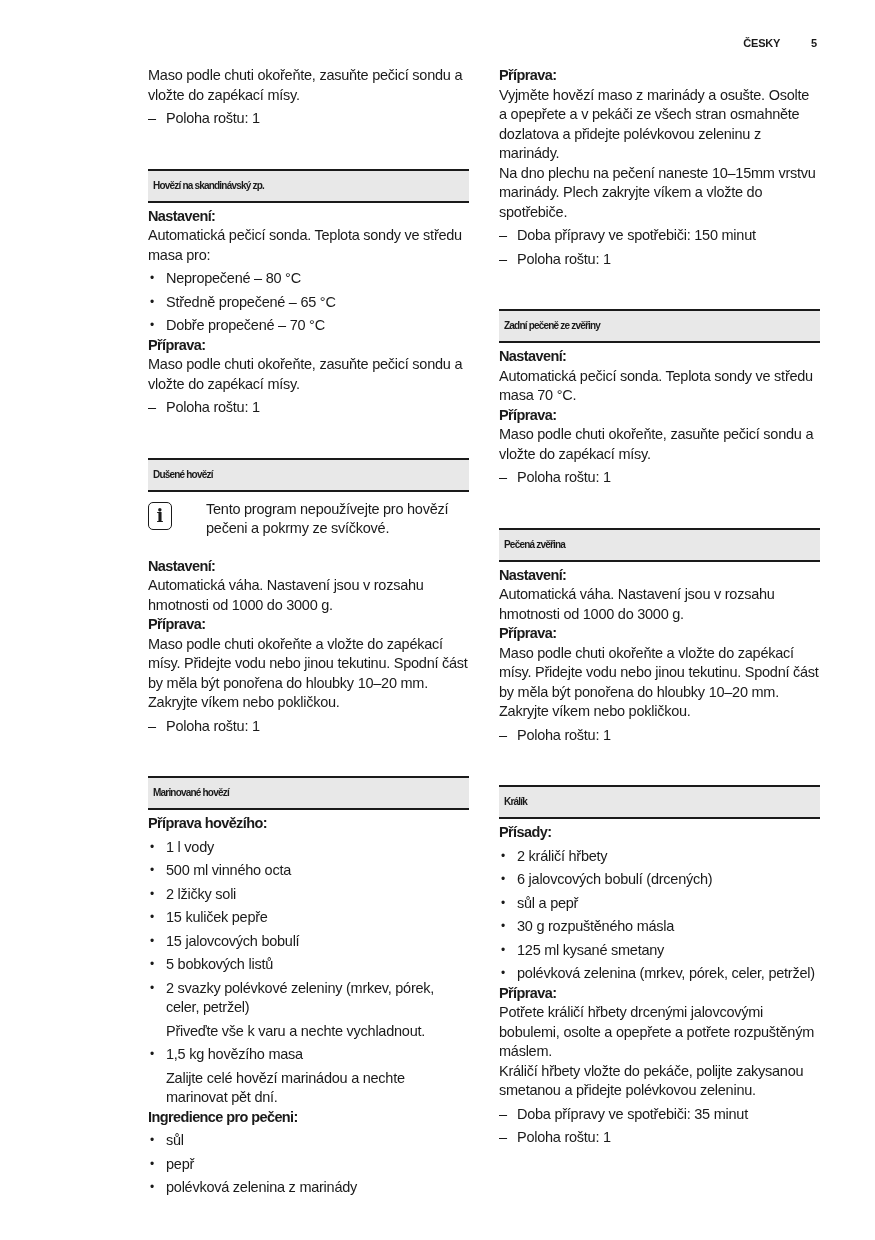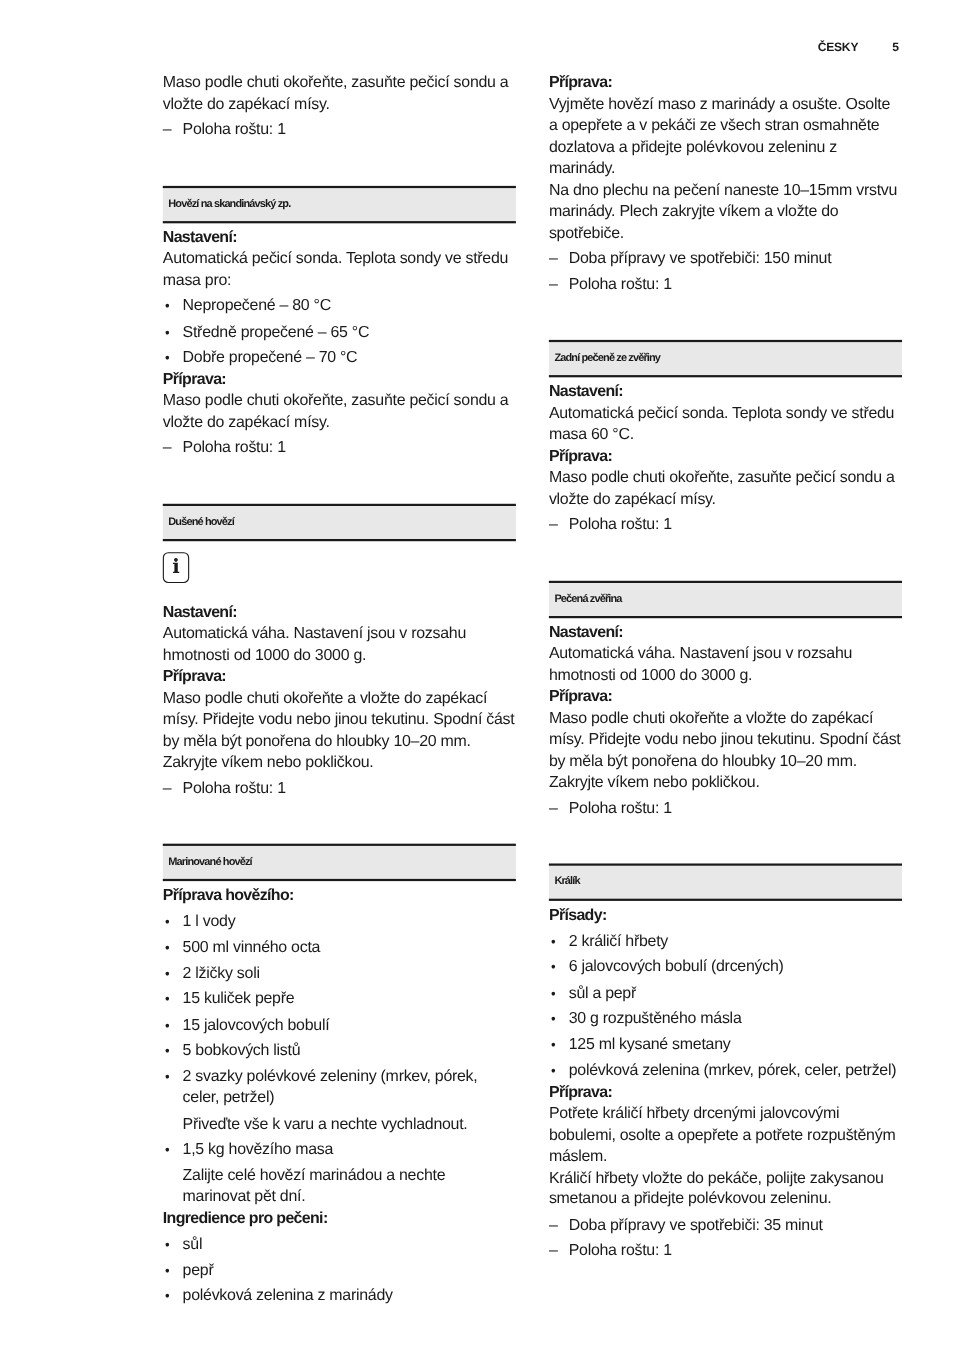--- a/index.html
+++ b/index.html
@@ -64,20 +64,21 @@
     <p>Maso podle chuti okořeňte, zasuňte pečicí sondu a vložte do zapékací mísy.</p>
     <div class="dash-item">Poloha roštu: 1</div>
   </div>
 
   <div class="gap-section"></div>
 
   <div>
     <div class="section-heading">Dušené hovězí</div>
     <div class="info-box">
       <div class="info-icon">i</div>
+      <div class="info-text">Tento program nepoužívejte pro hovězí pečeni a pokrmy ze svíčkové.</div>
     </div>
     <p class="label">Nastavení:</p>
     <p>Automatická váha. Nastavení jsou v rozsahu hmotnosti od 1000 do 3000 g.</p>
     <p class="label">Příprava:</p>
     <p>Maso podle chuti okořeňte a vložte do zapékací mísy. Přidejte vodu nebo jinou tekutinu. Spodní část by měla být ponořena do hloubky 10–20 mm. Zakryjte víkem nebo pokličkou.</p>
     <div class="dash-item">Poloha roštu: 1</div>
   </div>
 
   <div class="gap-section"></div>
 
@@ -108,21 +109,21 @@
     <p>Na dno plechu na pečení naneste 10–15mm vrstvu marinády. Plech zakryjte víkem a vložte do spotřebiče.</p>
     <div class="dash-item">Doba přípravy ve spotřebiči: 150 minut</div>
     <div class="dash-item">Poloha roštu: 1</div>
   </div>
 
   <div class="gap-section"></div>
 
   <div>
     <div class="section-heading">Zadní pečeně ze zvěřiny</div>
     <p class="label">Nastavení:</p>
-    <p>Automatická pečicí sonda. Teplota sondy ve středu masa 60 °C.</p>
+    <p>Automatická pečicí sonda. Teplota sondy ve středu masa 70 °C.</p>
     <p class="label">Příprava:</p>
     <p>Maso podle chuti okořeňte, zasuňte pečicí sondu a vložte do zapékací mísy.</p>
     <div class="dash-item">Poloha roštu: 1</div>
   </div>
 
   <div class="gap-section"></div>
 
   <div>
     <div class="section-heading">Pečená zvěřina</div>
     <p class="label">Nastavení:</p>

